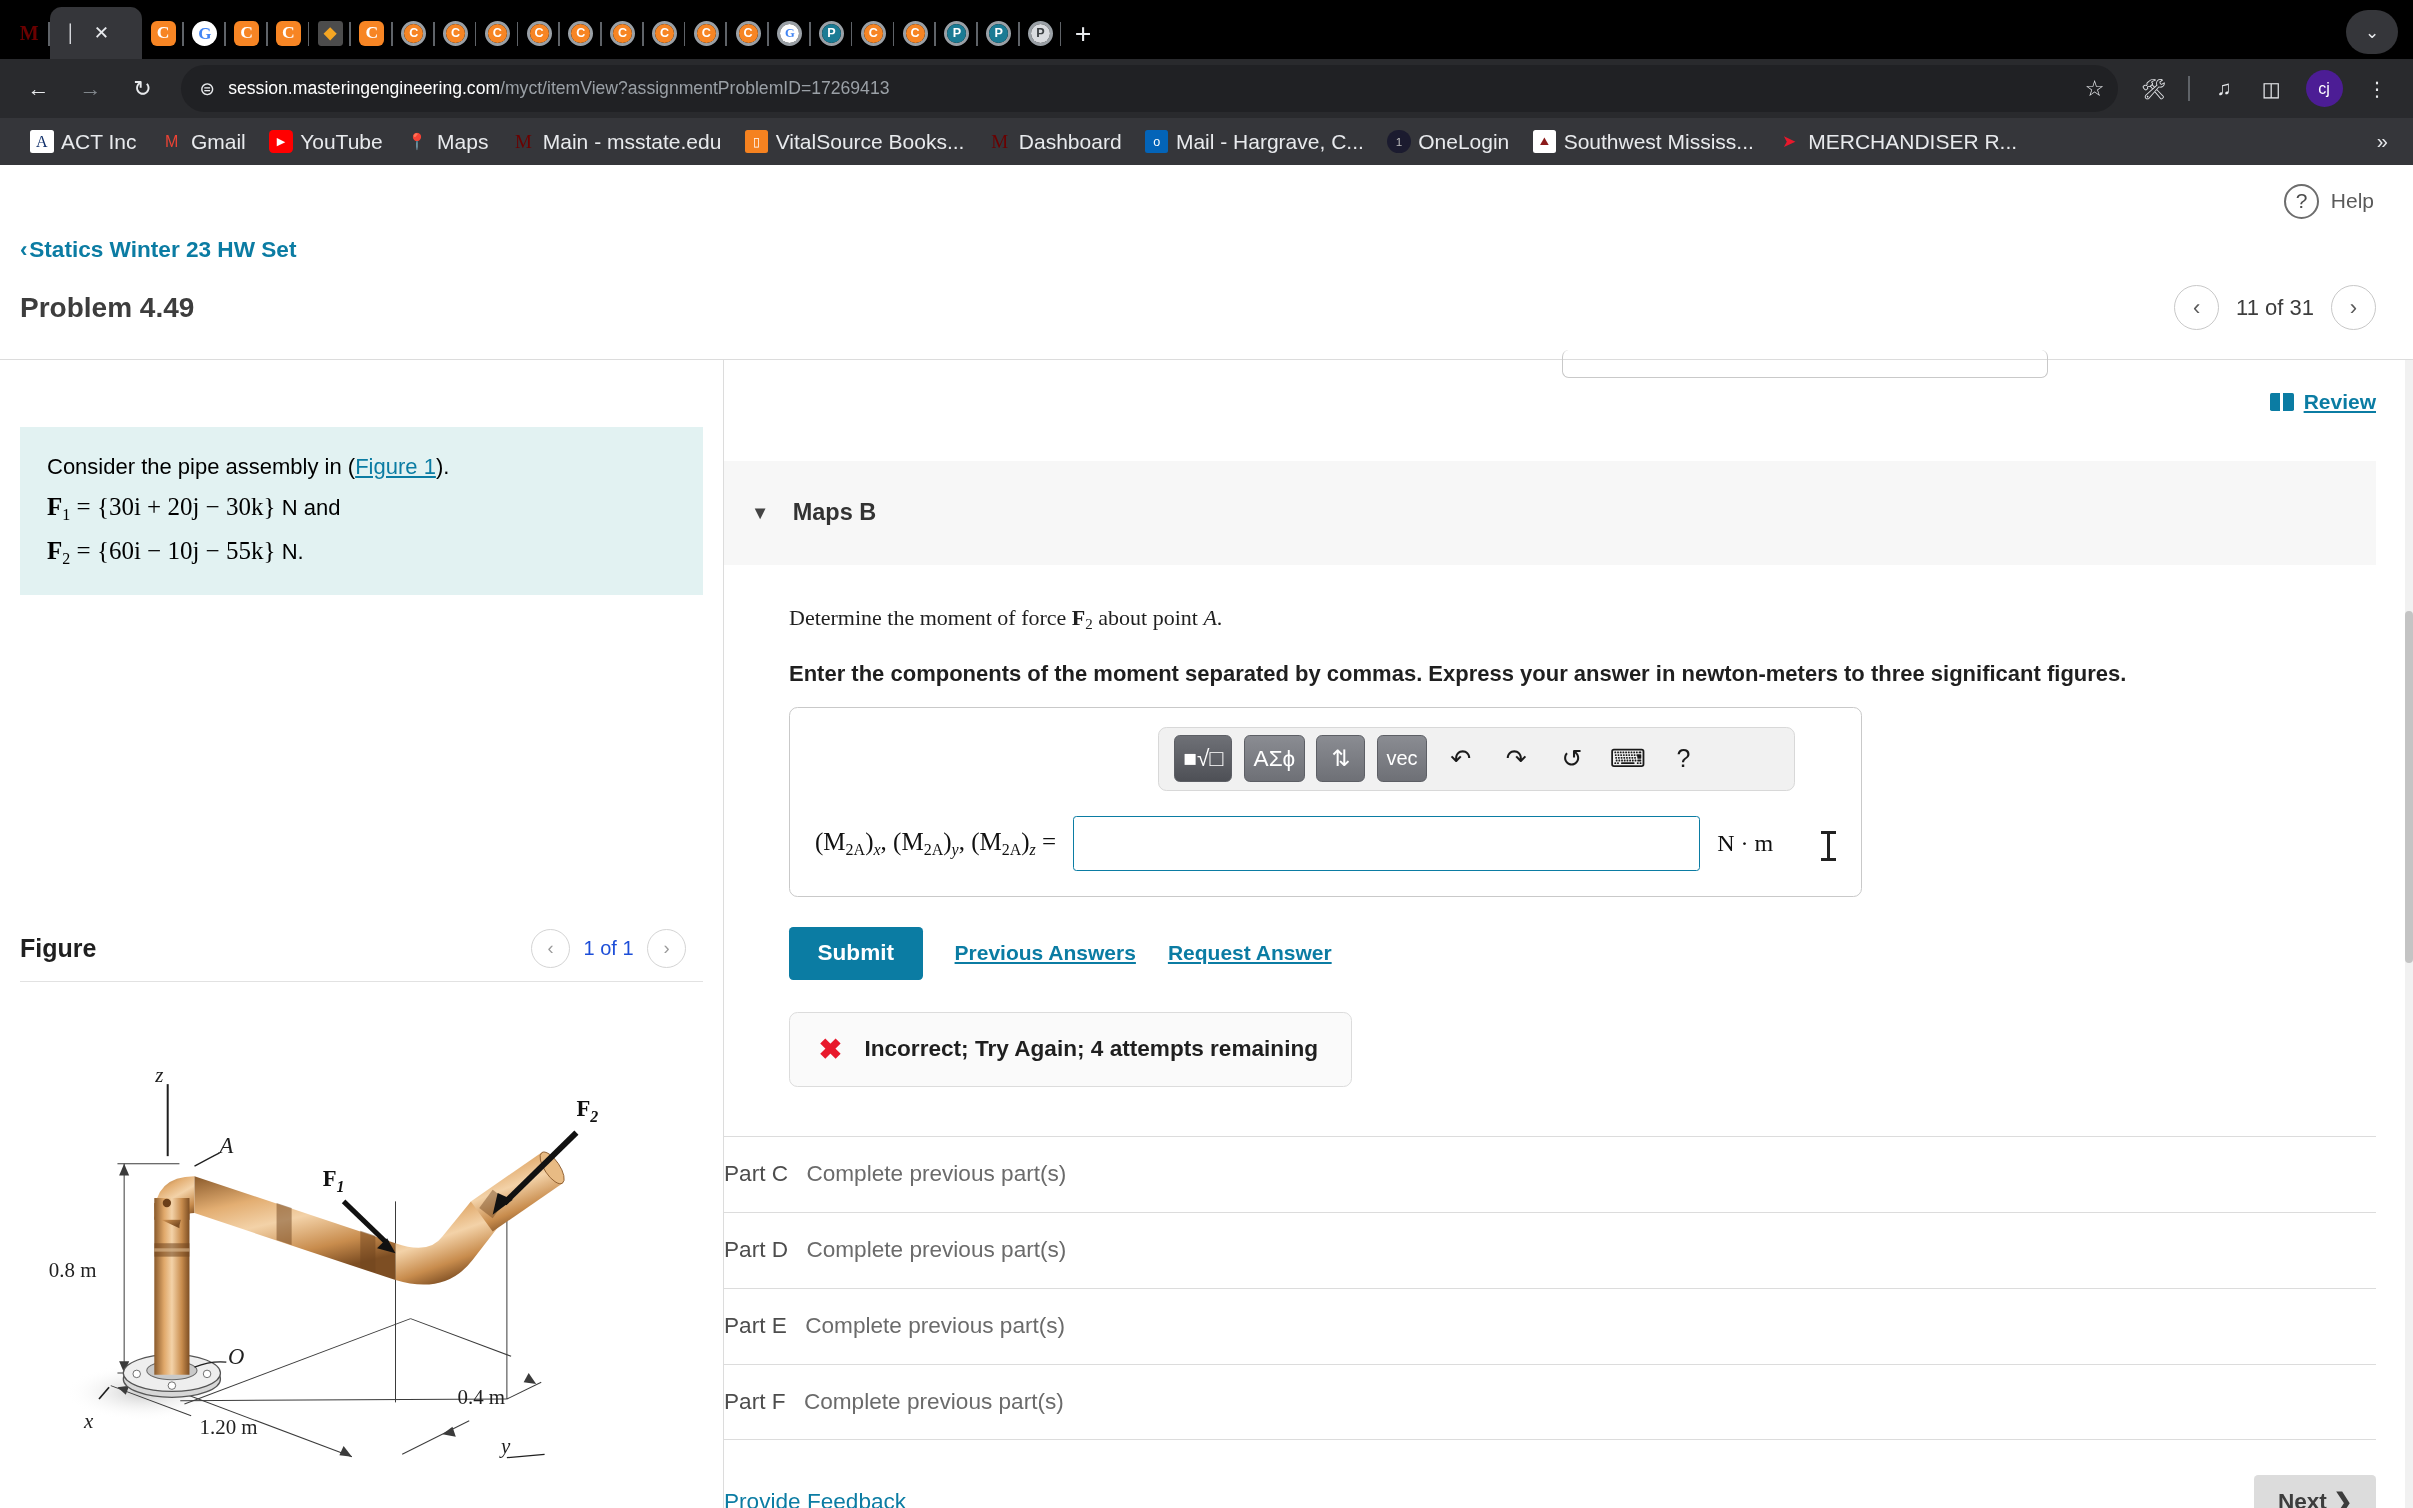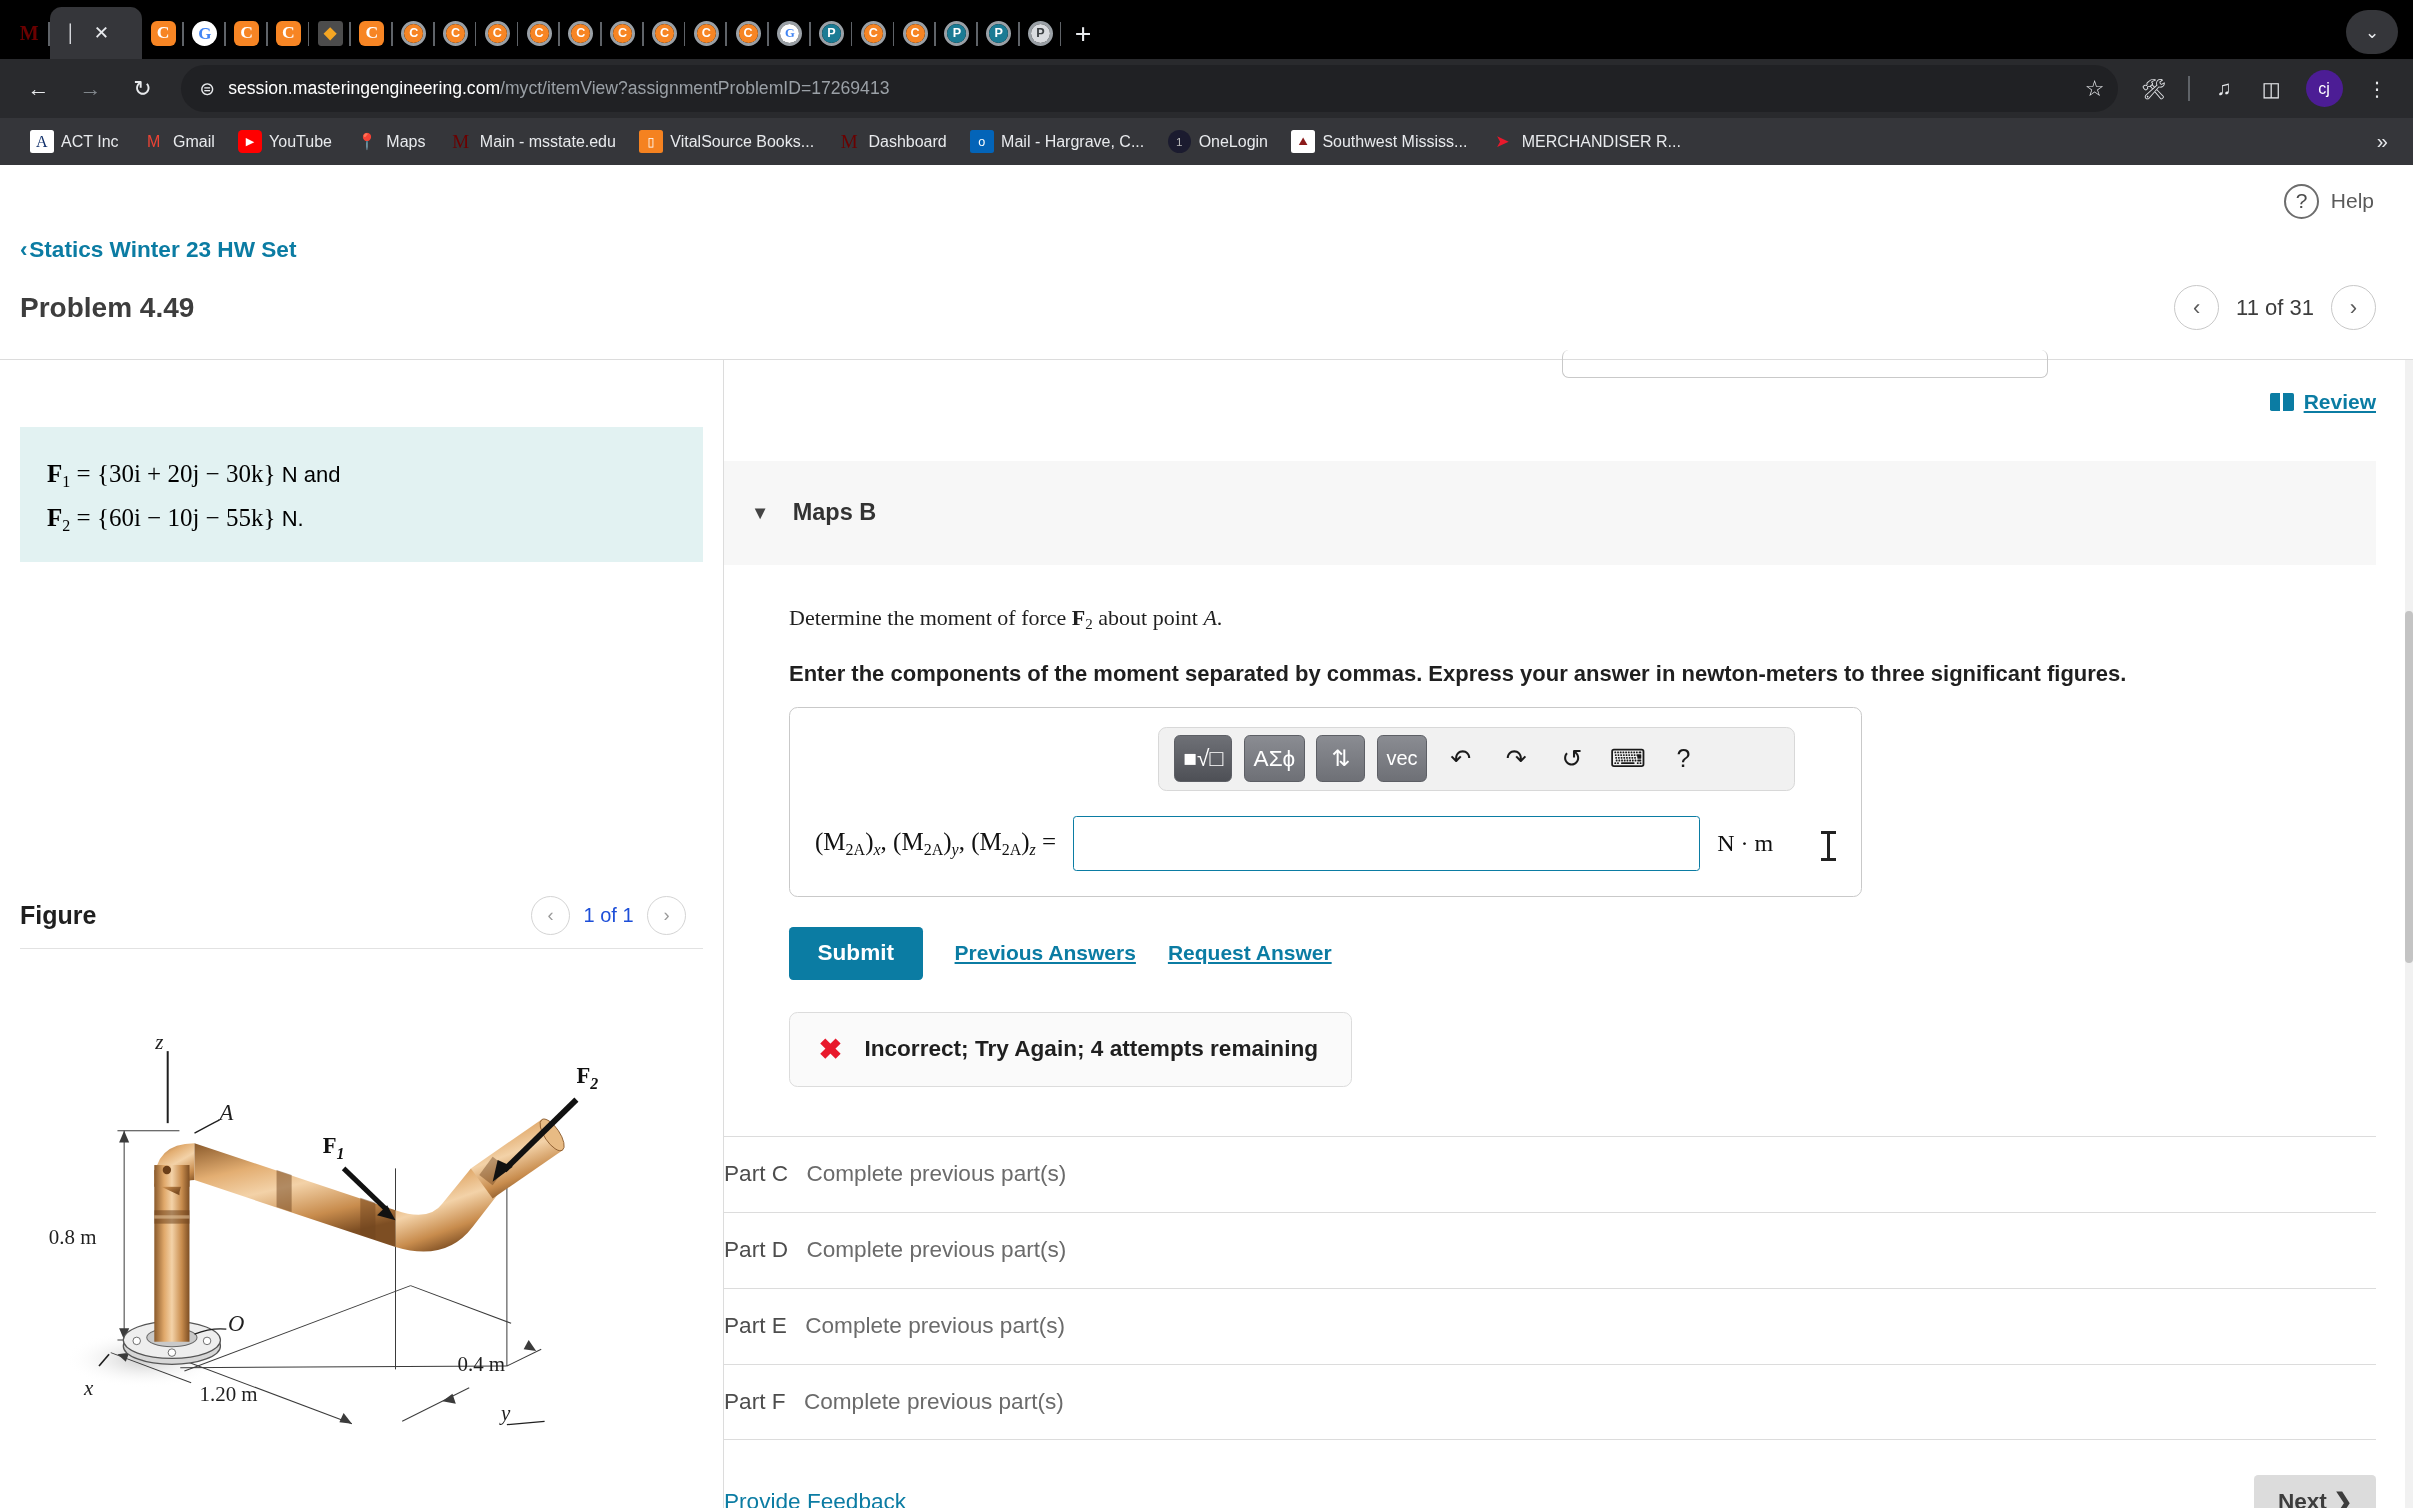--- a/index.html
+++ b/index.html
@@ -80,21 +80,21 @@
     display:flex; align-items:center; justify-content:center; font-size:16px;
     margin:0 8.4px; flex:0 0 auto;
   }
 
   .bookmarks {
     height: 47px; background:#35363a; display:flex; align-items:center;
     padding: 0 18.4px; gap: 0;
   }
   .bm { display:flex; align-items:center; gap:7.5px; padding:0 11.7px; height:34px; flex:0 0 auto;}
   .bm-ico { width:23.5px; height:23.5px; flex:0 0 23.5px; display:flex; align-items:center; justify-content:center; font-size:16px; border-radius:2.5px; }
-  .bm-label { color:#e8eaed; font-size:16px; white-space:nowrap; }
+  .bm-label { color:#e8eaed; font-size:21px; white-space:nowrap; }
   .bm-overflow { margin-left:auto; color:#e8eaed; font-size:20px; padding-right:6.7px;}
 
   
   .page { width:2413px; height:1344px; background:#fff; position:relative; }
 
   .helpbar { height:72px; display:flex; align-items:center; justify-content:flex-end; padding-right:39px; }
   .help { display:flex; align-items:center; gap:11.7px; color:#5a5a5a; font-size:21px; }
   .help-circle {
     width:35px; height:35px; border-radius:50%; border:2.1px solid #6d6d6d;
     display:flex; align-items:center; justify-content:center; font-size:21px; color:#4c4c4c;
@@ -481,20 +481,23 @@
       <div class="pgbtn">›</div>
     </div>
   </div>
 
   <div class="hr-main"></div>
 
   <div class="body-split">
 
     <div class="left-pane">
       <div class="statement">
+        <div class="line1">
+          <span>Consider the pipe assembly in (</span><a href="#" style="color:#0b7ca3;">Figure 1</a><span>).</span>
+        </div>
         <div class="mathline">
           <span class="bf">F</span><span class="sub">1</span>
           <span>= {30i + 20j − 30k}</span>
           <span class="unit-sans">N and</span>
         </div>
         <div class="mathline">
           <span class="bf">F</span><span class="sub">2</span>
           <span>= {60i − 10j − 55k}</span>
           <span class="unit-sans">N.</span>
         </div>

